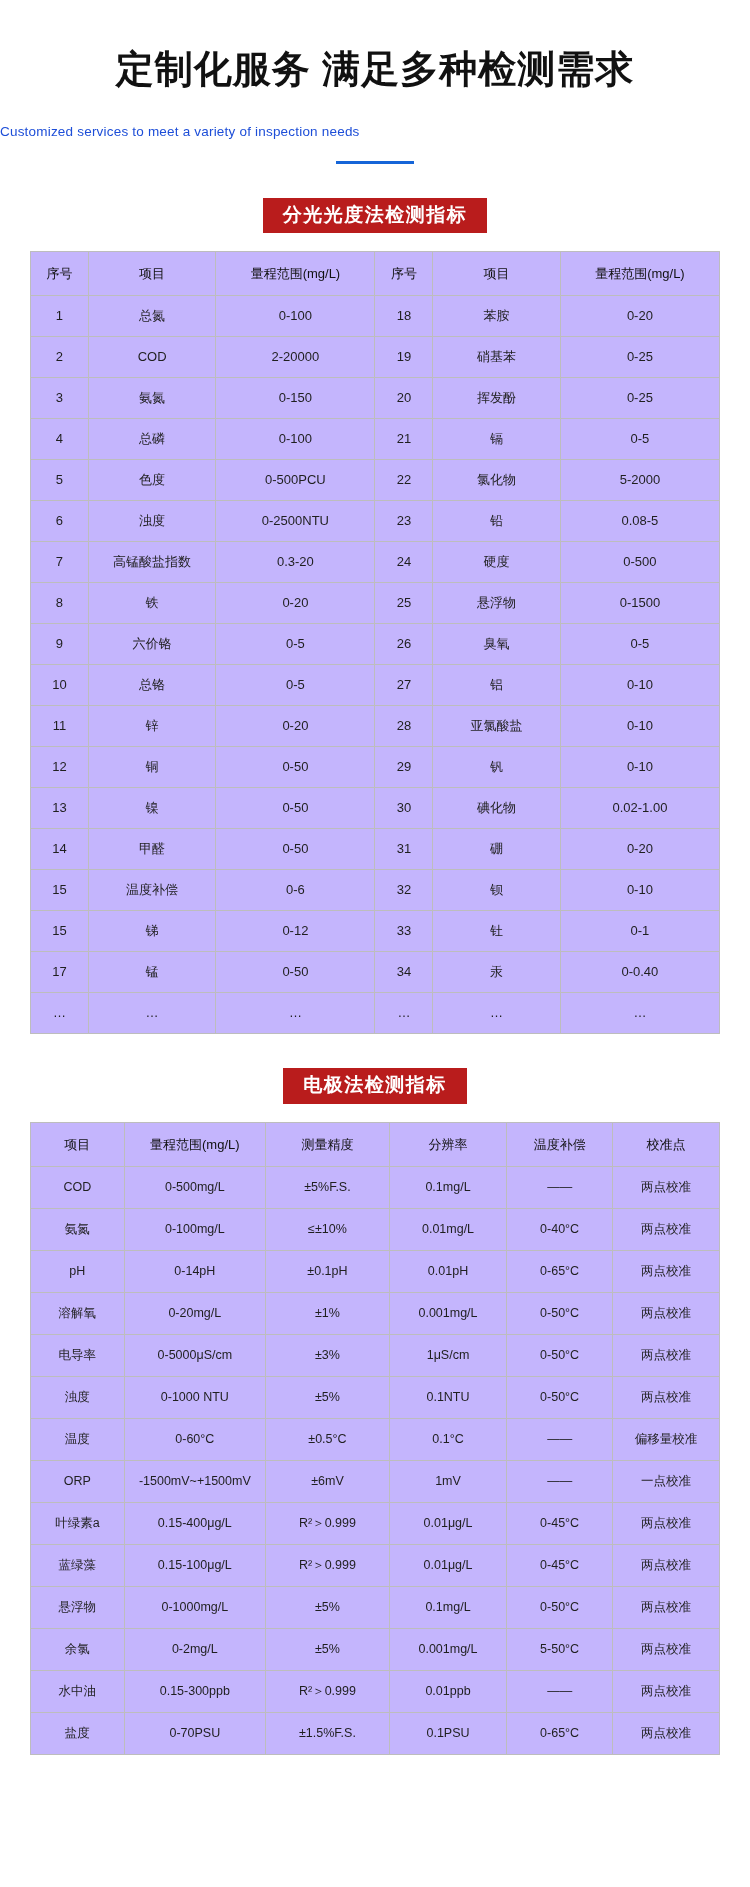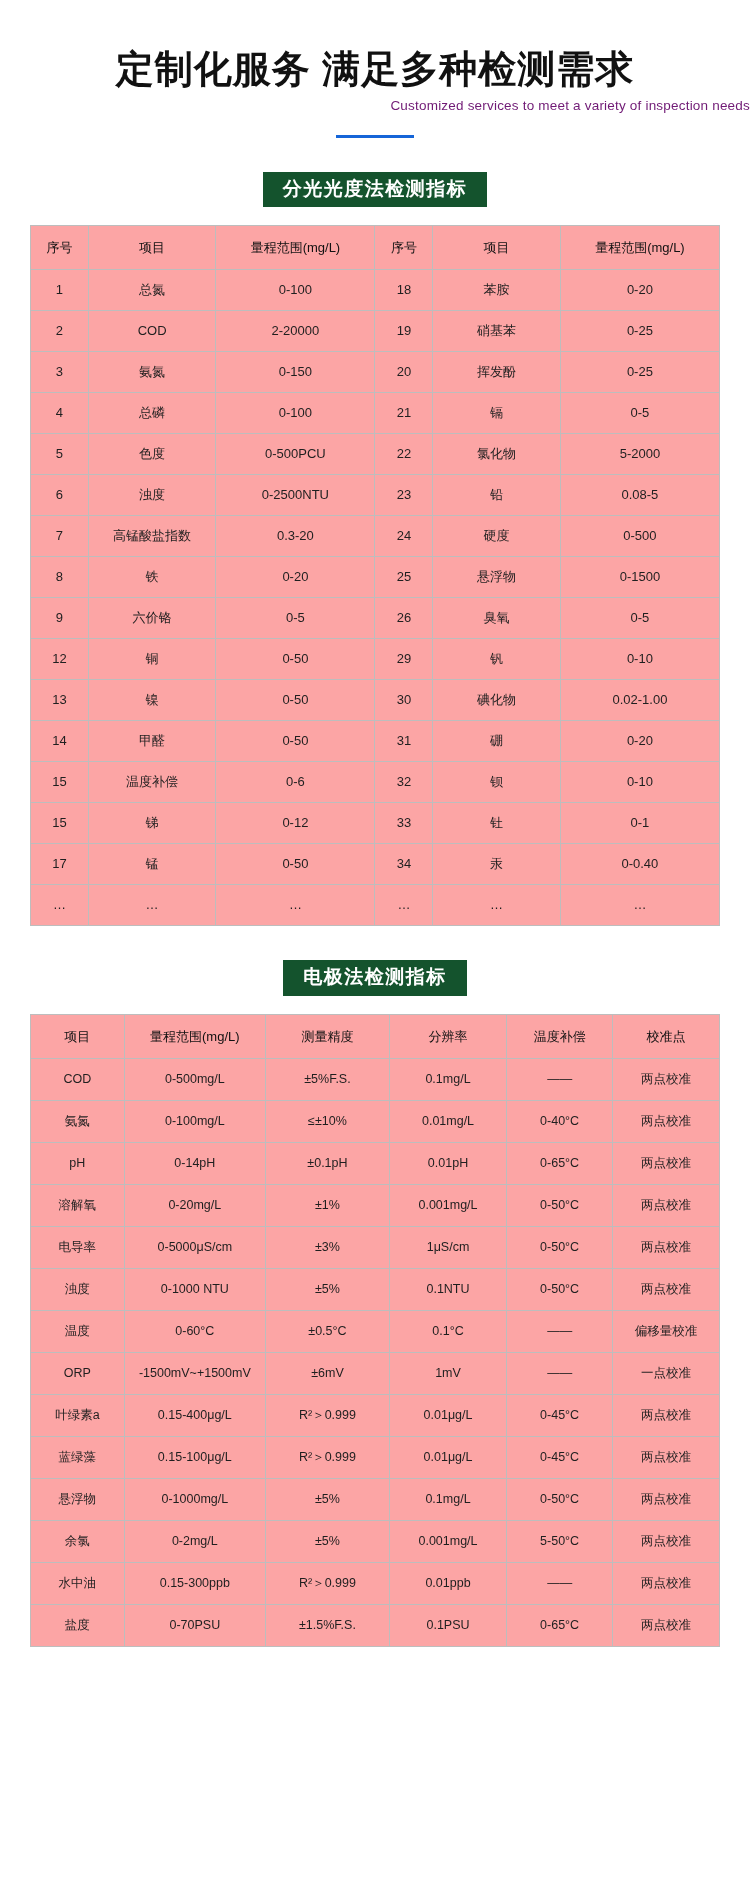--- a/index.html
+++ b/index.html
@@ -22,54 +22,54 @@
   .hero-title {
     text-align: center;
     font-size: 38px;
     font-weight: bold;
     letter-spacing: 1px;
     color: #111111;
     margin: 18px 0 0 0;
     line-height: 1.25;
   }
   .hero-sub {
-    text-align: right;
+    text-align: left;
     font-size: 13.5px;
-    color: #701a75;
-    margin-top: 4px;
+    color: #1d4ed8;
+    margin-top: 30px;
     letter-spacing: 0.2px;
   }
   .hero-rule {
     width: 78px;
     height: 3px;
     background: #1565d8;
     margin: 22px auto 0 auto;
   }
   .section-head {
     text-align: center;
     margin: 34px 0 18px 0;
   }
   .section-badge {
     display: inline-block;
-    background: #14532d;
+    background: #b91c1c;
     color: #ffffff;
     font-size: 19px;
     font-weight: bold;
     letter-spacing: 1.5px;
     padding: 7px 20px 8px 20px;
     line-height: 1.1;
   }
   .table-wrap {
     padding: 0 30px;
   }
   table {
     width: 100%;
     border-collapse: collapse;
     table-layout: fixed;
-    background: #fca5a5;
+    background: #c4b5fd;
     padding-left: 26px;
   }
   table td, table th {
     border: 1px solid #bdbdbd;
     text-align: center;
     font-size: 13px;
     color: #1f1f1f;
     font-weight: normal;
     padding: 0;
     height: 41px;
@@ -196,20 +196,36 @@
           </tr>
           <tr>
             <td>9</td>
             <td>六价铬</td>
             <td>0-5</td>
             <td>26</td>
             <td>臭氧</td>
             <td>0-5</td>
           </tr>
           <tr>
+            <td>10</td>
+            <td>总铬</td>
+            <td>0-5</td>
+            <td>27</td>
+            <td>铝</td>
+            <td>0-10</td>
+          </tr>
+          <tr>
+            <td>11</td>
+            <td>锌</td>
+            <td>0-20</td>
+            <td>28</td>
+            <td>亚氯酸盐</td>
+            <td>0-10</td>
+          </tr>
+          <tr>
             <td>12</td>
             <td>铜</td>
             <td>0-50</td>
             <td>29</td>
             <td>钒</td>
             <td>0-10</td>
           </tr>
           <tr>
             <td>13</td>
             <td>镍</td>

